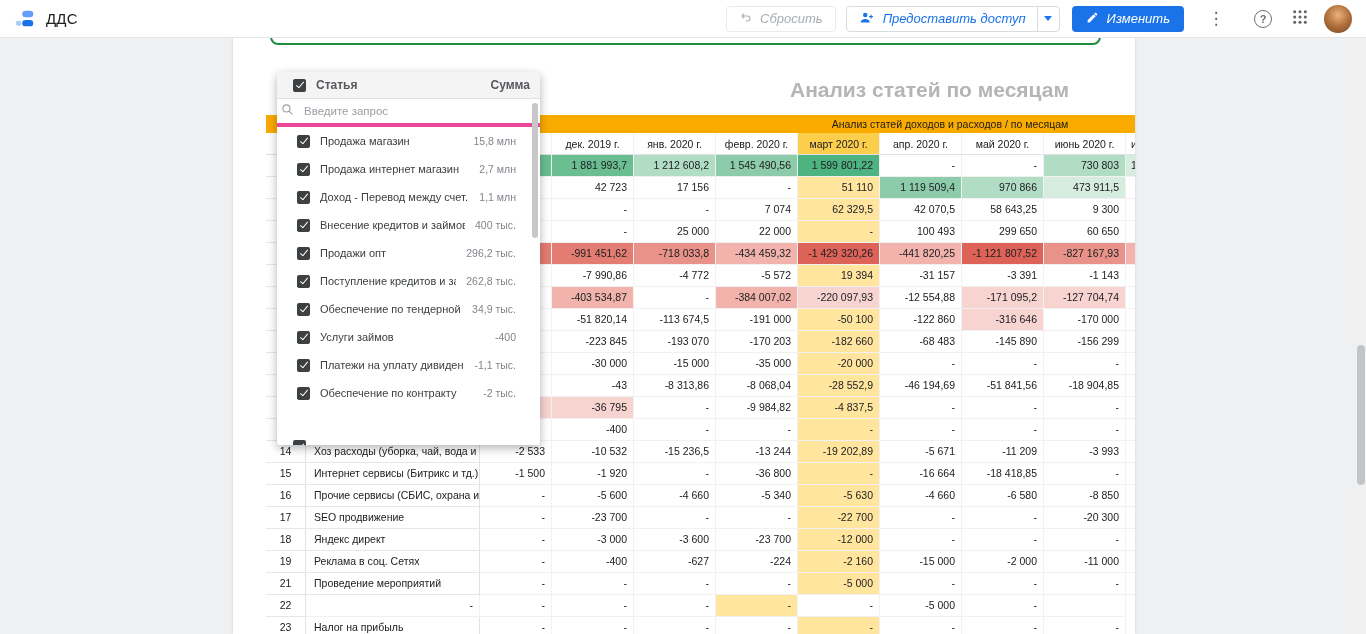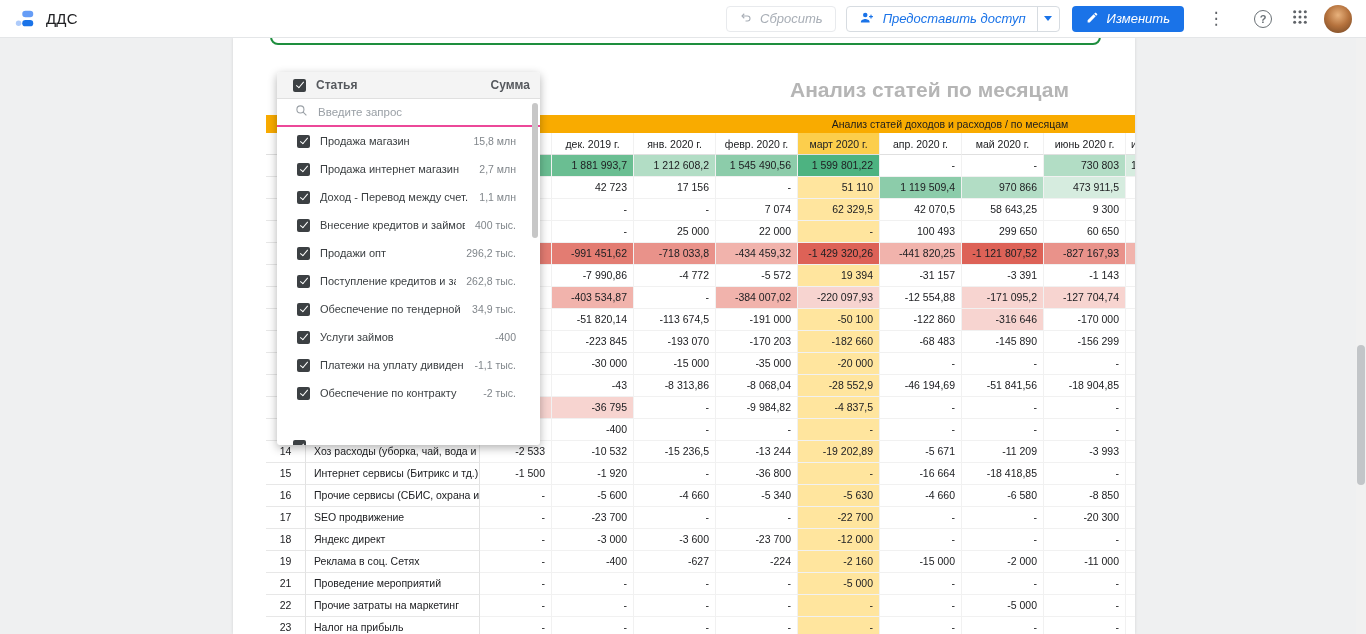--- a/index.html
+++ b/index.html
@@ -52,21 +52,21 @@
   .c-g1{background:#d6ecdf}.c-g2{background:#b2ddc5}.c-g3{background:#8cccaa}.c-g4{background:#6abe92}.c-g5{background:#4db381}
   .c-r1{background:#f7d4d0}.c-r2{background:#f1b3ac}.c-r3{background:#e9928a}.c-r4{background:#e37c72}.c-r5{background:#dd6257}
 
   
   .fpanel { position:absolute; left:44px; top:34px; width:263px; height:373px; background:#fff;
     border-radius:3px; box-shadow:0 3px 10px rgba(0,0,0,.3); overflow:hidden; z-index:20; }
   .fhead { height:27px; display:flex; align-items:center; gap:10px; padding:0 10px 0 16px;
     background:#f4f4f4; border-bottom:1px solid #e0e0e0; font-size:12px; font-weight:bold; color:#56595e; }
   .fhead .flabel { flex:1; }
   .fhead .fsum { }
-  .fsearch { height:28px; display:flex; align-items:center; gap:10px; padding-left:18px; border-bottom:2px solid #ec4899; }
+  .fsearch { height:28px; display:flex; align-items:center; gap:10px; padding-left:4px; border-bottom:4px solid #ec4899; }
   .fsearch input { border:none; outline:none; font-size:11.5px; color:#202124; width:190px;
     font-family:"Liberation Sans","DejaVu Sans",sans-serif; }
   .fsearch input::placeholder { color:#9aa0a6; }
   .fitem { display:flex; align-items:center; height:28px; gap:10px; padding:0 10px 0 20px; font-size:11px; cursor:pointer; }
   .fitem .flabel { flex:1; color:#3c4043; white-space:nowrap; overflow:hidden; }
   .fitem .fval { color:#80868b; font-size:10.5px; margin-right:14px; white-space:nowrap; }
   .cb { position:relative; width:13px; height:13px; background:#3c4043; border-radius:2px; flex:0 0 13px; }
   .cb::after { content:""; position:absolute; left:4.5px; top:1.5px; width:3px; height:7px;
     border:solid #fff; border-width:0 1.5px 1.5px 0; transform:rotate(40deg); }
   .fscroll { position:absolute; right:2px; top:31px; width:6px; height:135px; background:#c7c7c7; border-radius:3px; }
@@ -426,21 +426,20 @@
           <div class="cell val">-</div>
           <div class="cell val">-</div>
           <div class="cell val c-y">-5 000</div>
           <div class="cell val">-</div>
           <div class="cell val">-</div>
           <div class="cell val">-</div>
           <div class="cell val"></div>
         </div>
         <div class="trow">
           <div class="cell rnum">22</div>
-          <div class="cell rname">Прочие затраты на маркетинг</div>
           <div class="cell val">-</div>
           <div class="cell val">-</div>
           <div class="cell val">-</div>
           <div class="cell val">-</div>
           <div class="cell val c-y">-</div>
           <div class="cell val">-</div>
           <div class="cell val">-5 000</div>
           <div class="cell val">-</div>
           <div class="cell val"></div>
         </div>

